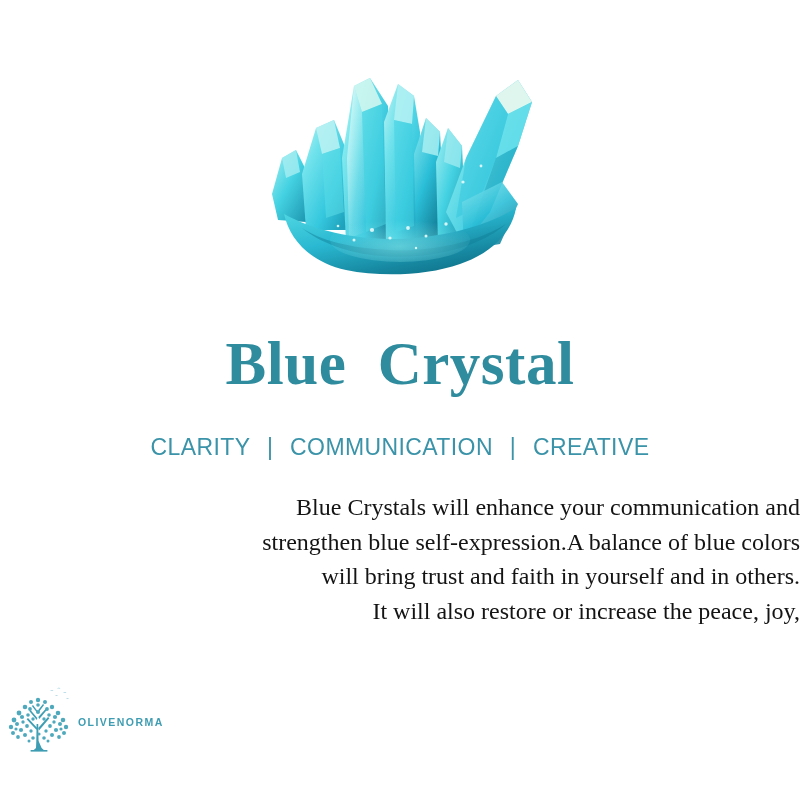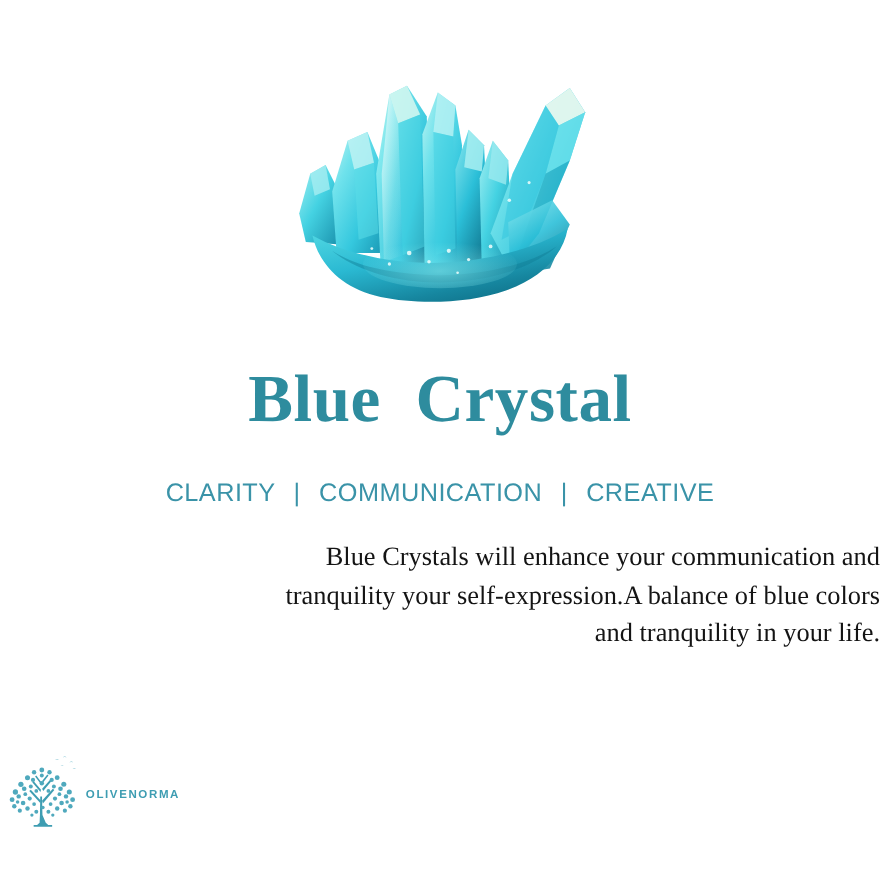--- a/index.html
+++ b/index.html
@@ -213,22 +213,23 @@
   <div class="subtitle">
     <span>CLARITY</span>
     <span class="sep">|</span>
     <span>COMMUNICATION</span>
     <span class="sep">|</span>
     <span>CREATIVE</span>
   </div>
 
   <div class="body-text">
     <span class="line">Blue Crystals will enhance your communication and</span>
-    <span class="line">tranquility your self-expression.A balance of blue colors</span>
-    <span class="line">and tranquility in your life.</span>
+    <span class="line">strengthen blue self-expression.A balance of blue colors</span>
+    <span class="line">will bring trust and faith in yourself and in others.</span>
+    <span class="line">It will also restore or increase the peace, joy,</span>
   </div>
 
   <div class="brand">
     <svg class="brand-mark" width="78" height="76" viewBox="0 0 78 76">
       <g fill="#3E9DB2">
 
         <path d="M36.6 40 L38.2 40 L38.6 57 L41.6 64 L44.4 66.5 L33.2 66.5 L36 64 L36.3 57 Z"></path>
 
         <path d="M30.6 66 L47.4 66 L47.4 67.6 L30.6 67.6 Z"></path>
 

